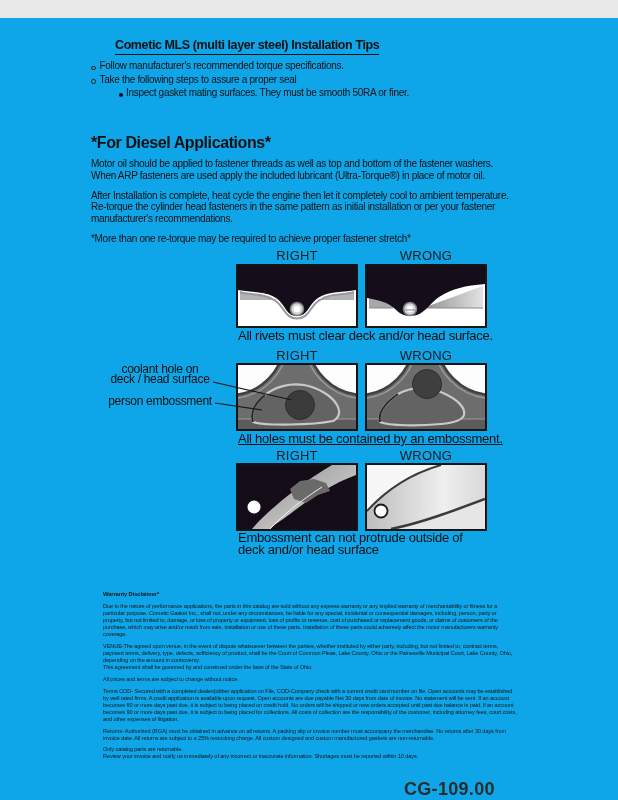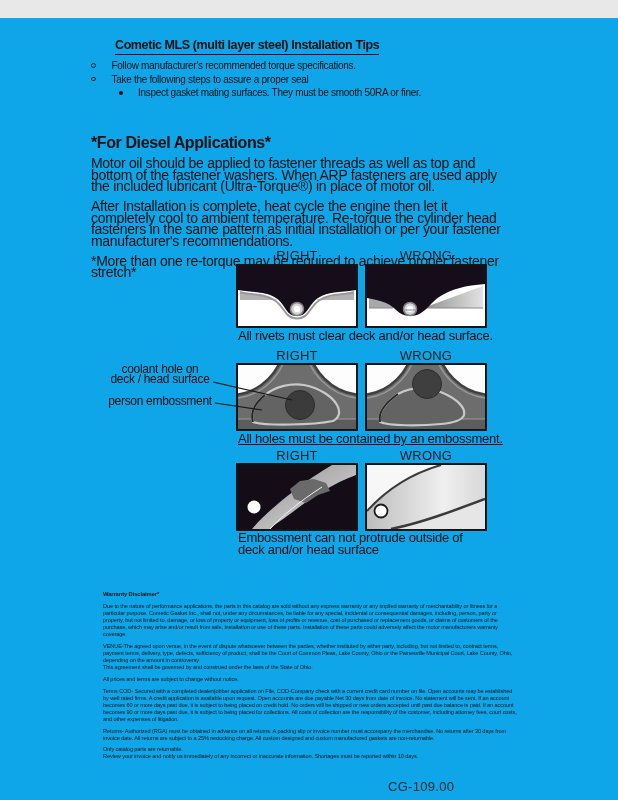--- a/index.html
+++ b/index.html
@@ -10,47 +10,47 @@
     margin:18px auto;
   }
   .abs { position:absolute; }
 
   .title {
     left:115px; top:20px; font-size:12.5px; font-weight:bold; letter-spacing:-0.4px;
     border-bottom:1.6px solid #111; padding-bottom:2px; display:inline-block;
   }
 
   .bullets { left:91px; top:41px; width:440px; font-size:10px; letter-spacing:-0.3px; }
-  .bullets .li { display:flex; align-items:flex-start; line-height:13.6px;gap:12px; }
+  .bullets .li { display:flex; align-items:center; line-height:13.6px; }
   .bullets .li.sub { margin-left:28px; }
   .marker-circle {
     width:4.5px; height:4.5px; border:1.2px solid #222; border-radius:50%;
     margin:4px 4px 0 0; flex:0 0 auto;
   }
   .marker-dot {
     width:4px; height:4px; background:#111; border-radius:50%;
     margin:4.5px 3px 0 0; flex:0 0 auto;
   }
 
   .diesel { left:91px; top:116px; width:422px; }
   .diesel h2 { font-size:16px; font-weight:bold; letter-spacing:-0.4px; margin-bottom:6px; }
-  .diesel p { font-size:14px; letter-spacing:-0.3px; line-height:11.5px; margin-bottom:8.5px; }
+  .diesel p { font-size:10px; letter-spacing:-0.3px; line-height:11.5px; margin-bottom:8.5px; }
 
   .rw-label { width:122px; text-align:center; font-size:13px; letter-spacing:0.2px; color:#1c1c1c; font-weight:500; }
   .panel { width:122px; border:2px solid #141414; background:#fff; }
   .panel svg { display:block; }
   .caption { font-size:13px; letter-spacing:-0.25px; color:#111; line-height:12px; }
 
   .fig-label { width:104px; text-align:center; font-size:12px; letter-spacing:-0.3px; line-height:10.2px; color:#111; }
 
   .disclaimer { left:103px; top:573px; width:414px; font-size:5.6px; letter-spacing:-0.1px; line-height:7.1px; color:#181818; }
   .disclaimer h3 { font-size:5.8px; font-weight:bold; margin-bottom:5px; }
   .disclaimer .blk { margin-bottom:4.5px; }
 
-  .pagenum { left:388px; top:761px; font-size:13px; letter-spacing:0.3px; color:#2b2b2b; }
+  .pagenum { left:404px; top:761px; font-size:18px; letter-spacing:0.3px; color:#2b2b2b;font-weight:bold; }
 </style>
 </head>
 <body>
 
 <div class="page">
 
   <div class="abs title">Cometic MLS (multi layer steel) Installation Tips</div>
 
   <div class="abs bullets">
     <div class="li">

